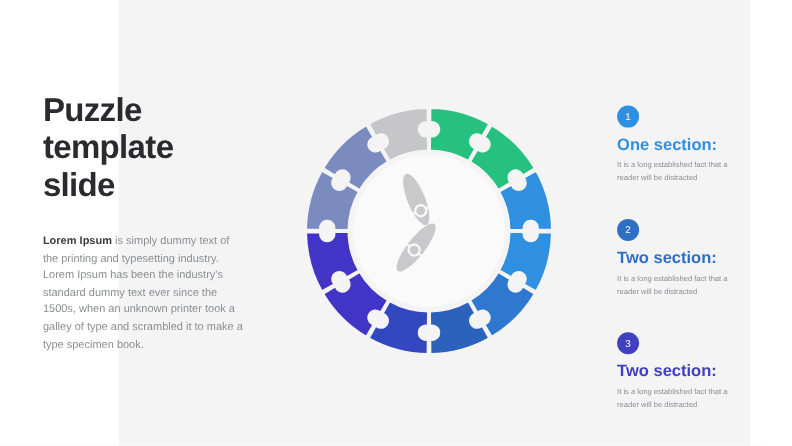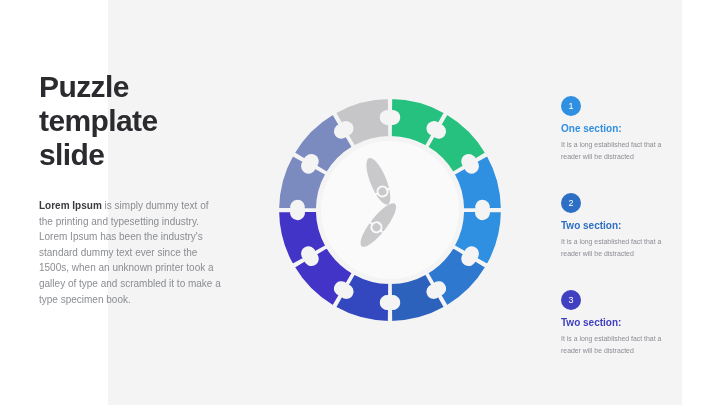--- a/index.html
+++ b/index.html
@@ -15,21 +15,21 @@
   
   .bg-panel{
     position:absolute;
     left:108px;top:0;width:574px;height:405px;
     background:#f4f4f5;
   }
 
   
   .left-col{
     position:absolute;
-    left:39px;top:70px;width:192px;
+    left:39px;top:84px;width:192px;
   }
   .title{
     font-size:30px;
     line-height:34px;
     font-weight:bold;
     color:#2b2b2f;
     letter-spacing:-0.6px;
     margin:0 0 26px 0;
     white-space:pre-line;
   }
@@ -63,21 +63,21 @@
   .badge{
     width:20px;height:20px;border-radius:50%;
     color:#ffffff;
     font-size:9px;
     line-height:20px;
     text-align:center;
     font-weight:normal;
     margin-bottom:7px;
   }
   .legend-title{
-    font-size:10px;
+    font-size:15px;
     font-weight:bold;
     margin:0 0 5px 0;
   }
   .legend-desc{
     font-size:6.9px;
     line-height:12.4px;
     color:#8b8d92;
     margin:0;
     width:110px;
   }

